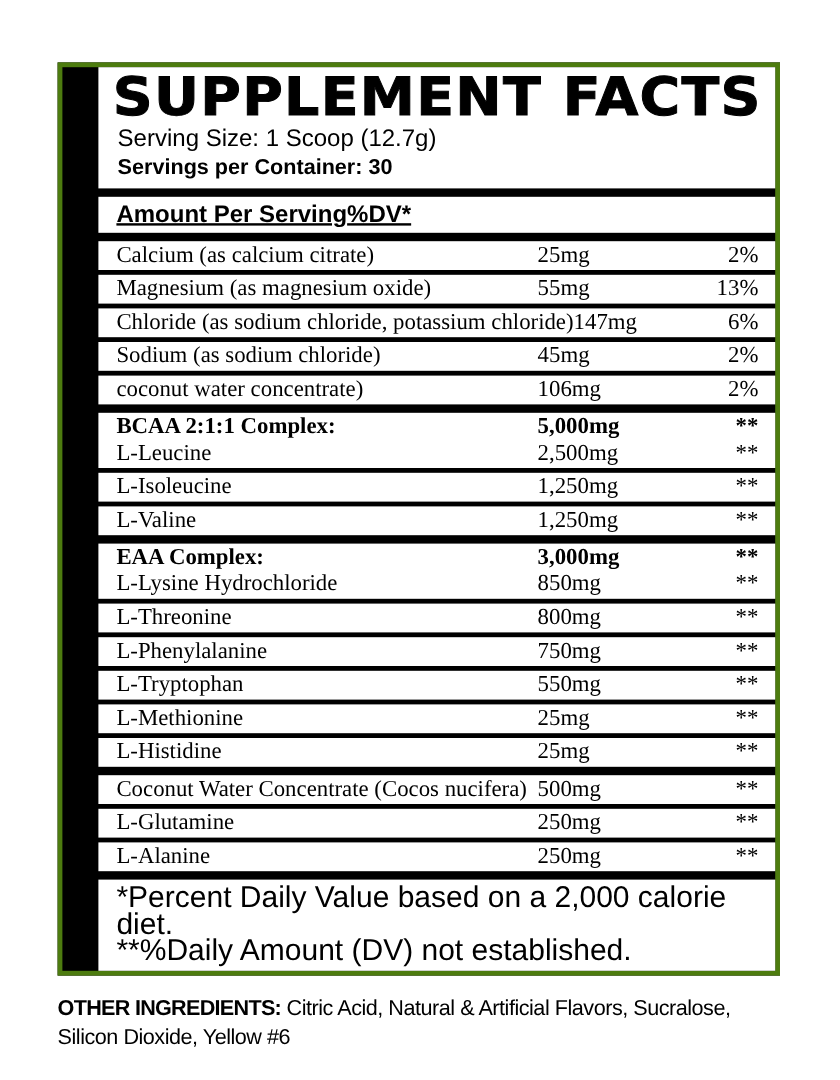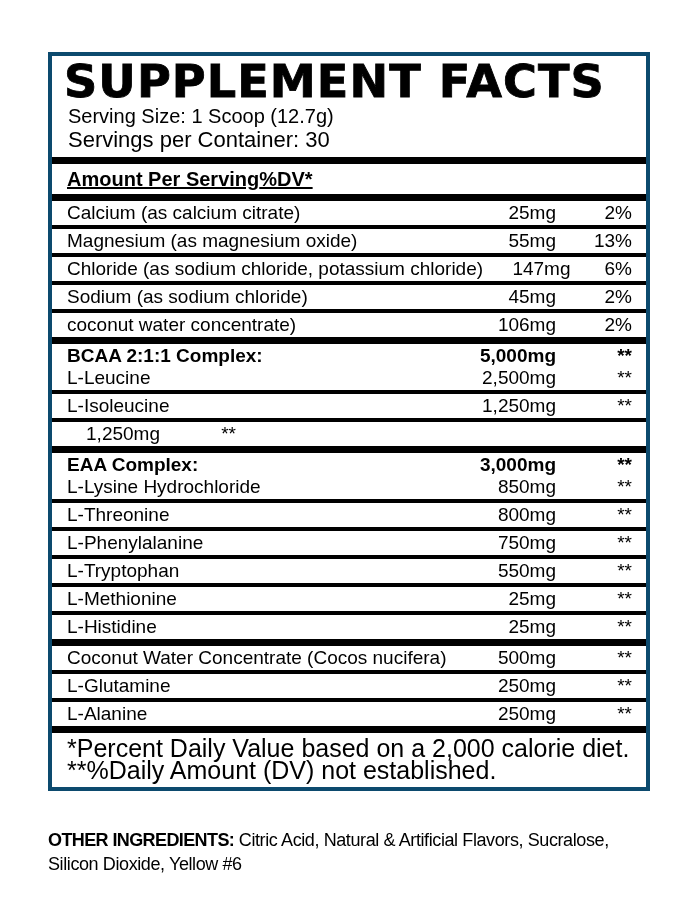--- a/index.html
+++ b/index.html
@@ -16,66 +16,67 @@
     background: #ffffff;
     overflow: hidden;
   }
   .panel {
     position: absolute;
     left: 48px;
     top: 52px;
     width: 602px;
     box-sizing: border-box;
     background: #000000;
-    border: 4px solid #0c4a6e;
+    border: 4px solid #4d7c0f;
+    padding-left: 30px;
   }
   .panel > * + * { margin-top: 7px; }      
   .pbox { background: #ffffff; }
 
   
   .titlebox { padding: 3px 10px 6px 12px; }
   .panel-title {
     font-family: "DejaVu Sans", sans-serif;
     font-weight: bold;
     font-size: 44px;
     line-height: 46px;
     letter-spacing: 1px;
     white-space: nowrap;
     transform: scaleX(1.05);
     transform-origin: left center;
     -webkit-text-stroke: 0.8px #000;
   }
   .serving-line   { font-size: 20px; line-height: 23px; padding-left: 4px; }
-  .servings-line  { font-size: 22px; line-height: 23px; font-weight: normal; padding-left: 4px; }
+  .servings-line  { font-size: 18px; line-height: 23px; font-weight: bold; padding-left: 4px; }
 
   
   .colhead {
     display: flex;
     align-items: center;
     padding: 4px 14px 4px 15px;
     font-weight: bold;
     font-size: 20px;
     line-height: 22px;
     text-decoration: underline;
   }
 
   
-  .sections { background: transparent; }
+  .sections { background: transparent; font-family: Liberation Serif, serif; }
   .sections > .section + .section { margin-top: 7px; }  
   .section > .row-box + .row-box { margin-top: 4px; }   
   .row-box { background: #ffffff; padding: 1px 0; }
   .line {
     display: flex;
     align-items: flex-end;
     font-size: 19px;
     line-height: 22px;
   }
   .line.bold { font-weight: bold; }
   .cell-name   { flex: 1; padding-left: 15px; white-space: nowrap; }
-  .cell-amount { width: 108px; text-align: right; white-space: nowrap; }
+  .cell-amount { width: 108px; text-align: left; white-space: nowrap; }
   .cell-dv     { width: 76px; text-align: right; padding-right: 14px; white-space: nowrap; }
 
   
   .footbox { padding: 4px 14px 6px 15px; font-size: 25px; line-height: 22px; }
 
   
   .other {
     position: absolute;
     left: 48px;
     top: 828px;
@@ -157,20 +158,21 @@
           </div>
           <div class="row-box">
             <div class="line">
               <span class="cell-name">L-Isoleucine</span>
               <span class="cell-amount">1,250mg</span>
               <span class="cell-dv">**</span>
             </div>
           </div>
           <div class="row-box">
             <div class="line">
+              <span class="cell-name">L-Valine</span>
               <span class="cell-amount">1,250mg</span>
               <span class="cell-dv">**</span>
             </div>
           </div>
         </div>
         <div class="section">
           <div class="row-box">
             <div class="line bold">
               <span class="cell-name">EAA Complex:</span>
               <span class="cell-amount">3,000mg</span>

